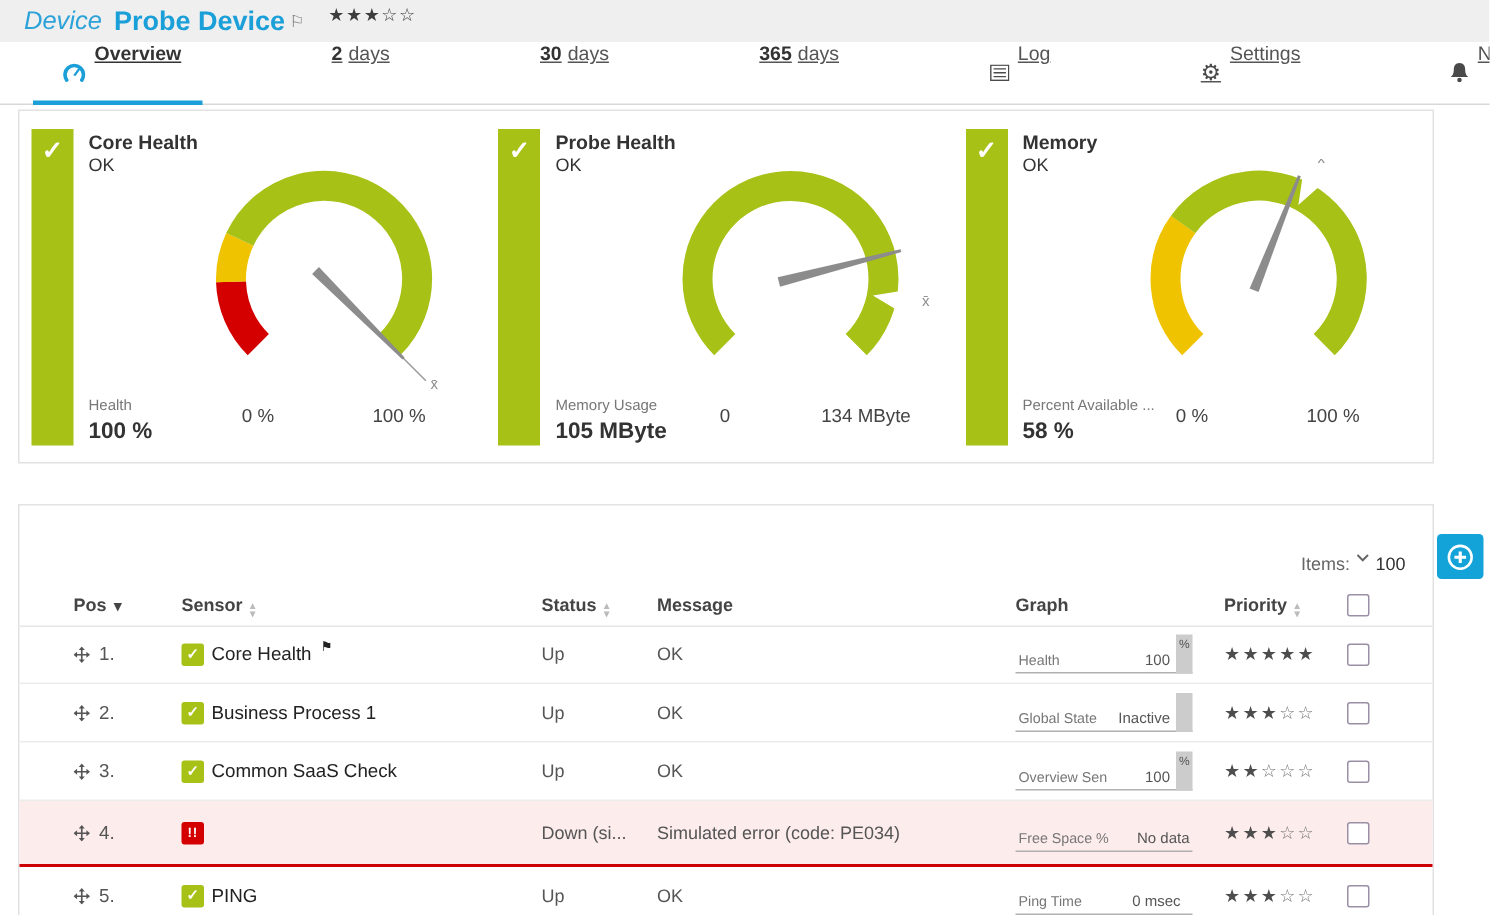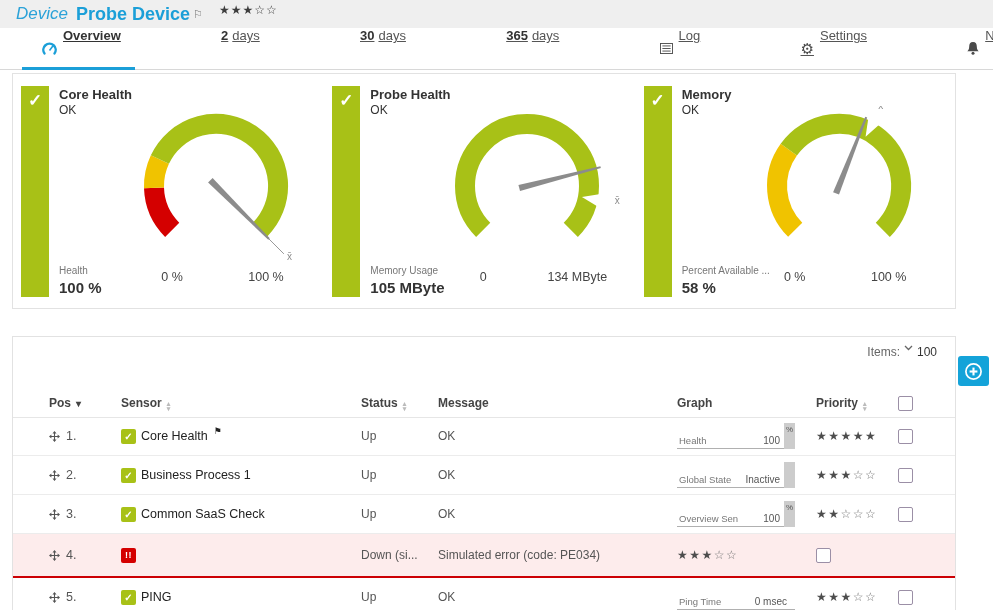--- a/index.html
+++ b/index.html
@@ -32,21 +32,21 @@
   .gauge-bar .chk{display:block;text-align:center;color:#fff;font-size:17px;font-weight:bold;margin-top:4px;}
   .gauge-title{position:absolute;left:38px;top:1px;font-size:13px;font-weight:bold;color:#333;}
   .gauge-status{position:absolute;left:38px;top:17px;font-size:12px;color:#333;}
   .gauge-wrap{position:absolute;left:95px;top:20px;width:200px;height:192px;}
   .gauge-wrap svg{display:block;}
   .g-scale{position:absolute;top:164px;transform:translateX(-50%);font-size:12.5px;color:#444;white-space:nowrap;}
   .g-min{left:56px;} .g-max{left:150px;}
   .gauge-channel{position:absolute;left:38px;bottom:22px;font-size:10px;color:#777;white-space:nowrap;}
   .gauge-value{position:absolute;left:38px;bottom:2px;font-size:15px;font-weight:bold;color:#333;}
   
-  .items-row{position:absolute;top:8px;right:18px;font-size:12px;color:#666;display:flex;align-items:flex-start;gap:4px;cursor:pointer;}
+  .items-row{position:absolute;top:32px;right:18px;font-size:12px;color:#666;display:flex;align-items:flex-start;gap:4px;cursor:pointer;}
   .items-count{color:#333;}
   .fab{position:absolute;top:356px;left:958px;width:31px;height:30px;background:#14a3d9;border-radius:3px;
        display:flex;align-items:center;justify-content:center;cursor:pointer;}
   
   .thead,.trow{display:grid;grid-template-columns:72px 240px 77px 239px 139px 82px 40px;
                padding-left:36px;align-items:center;}
   .thead{position:absolute;top:52px;left:0;right:0;height:28px;border-bottom:1px solid #e6e6e6;}
   .th{font-size:12px;font-weight:bold;color:#444;display:flex;align-items:center;cursor:pointer;}
   .sort-desc{color:#444;font-size:10px;margin-left:5px;}
   .sort-both{display:inline-flex;flex-direction:column;font-size:7px;line-height:5px;color:#bbb;margin-left:5px;}
@@ -332,20 +332,27 @@
         <path d="M5.4 2 h1.2 v8 h-1.2 z M2 5.4 h8 v1.2 h-8 z" fill="#555"></path>
       </svg>
       <span class="pos-num">4.</span>
     </div>
     <div class="c-sensor">
       <span class="sicon error">!!</span>
 
     </div>
     <div class="c-status">Down (si...</div>
     <div class="c-msg">Simulated error (code: PE034)</div>
+    <div class="c-graph">
+      <div class="mini">
+        <span class="glab">Free Space %</span>
+        <span class="gval" style="right: 2px;">No data</span>
+
+      </div>
+    </div>
     <div class="c-prio"><span class="sf">★</span><span class="sf">★</span><span class="sf">★</span><span class="se">☆</span><span class="se">☆</span></div>
     <div class="c-check">
       <span class="cb"></span>
     </div>
   </div>
       <div class="trow">
     <div class="c-pos">
       <svg width="11" height="11" viewBox="0 0 12 12">
         <path d="M6 0 L8.2 2.6 H3.8 Z M6 12 L3.8 9.4 H8.2 Z M0 6 L2.6 3.8 V8.2 Z M12 6 L9.4 8.2 V3.8 Z" fill="#555"></path>
         <path d="M5.4 2 h1.2 v8 h-1.2 z M2 5.4 h8 v1.2 h-8 z" fill="#555"></path>

